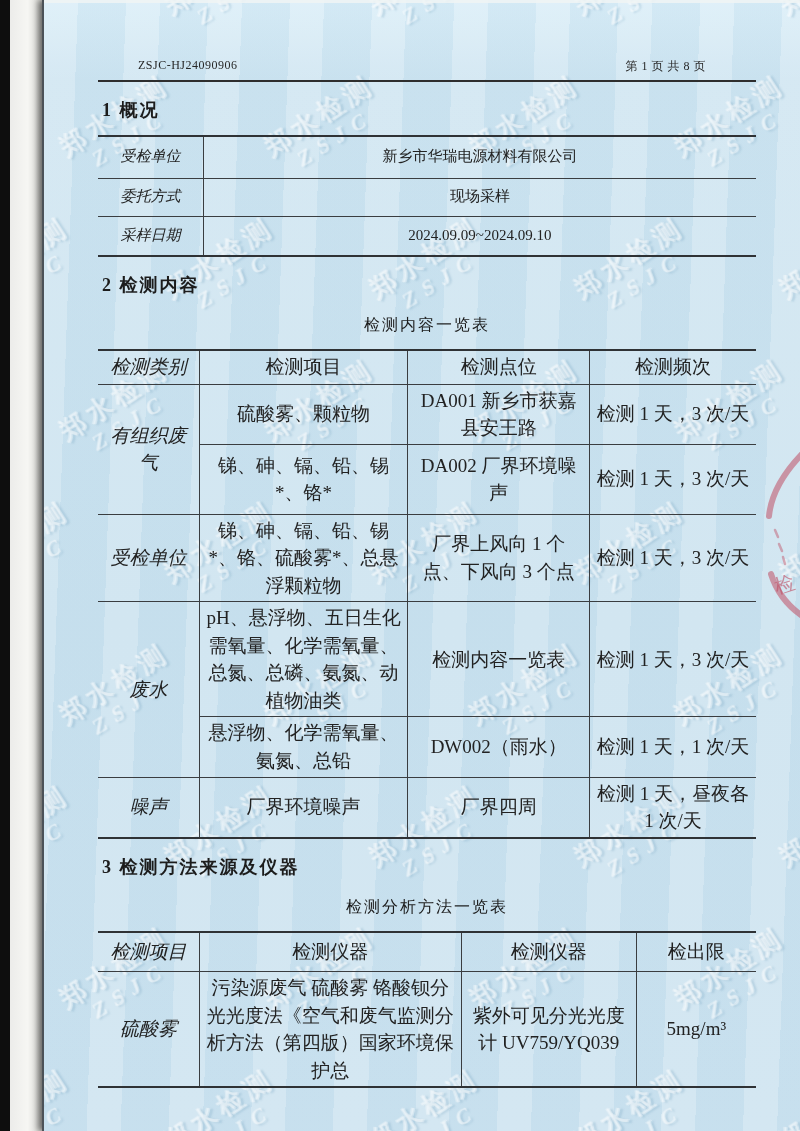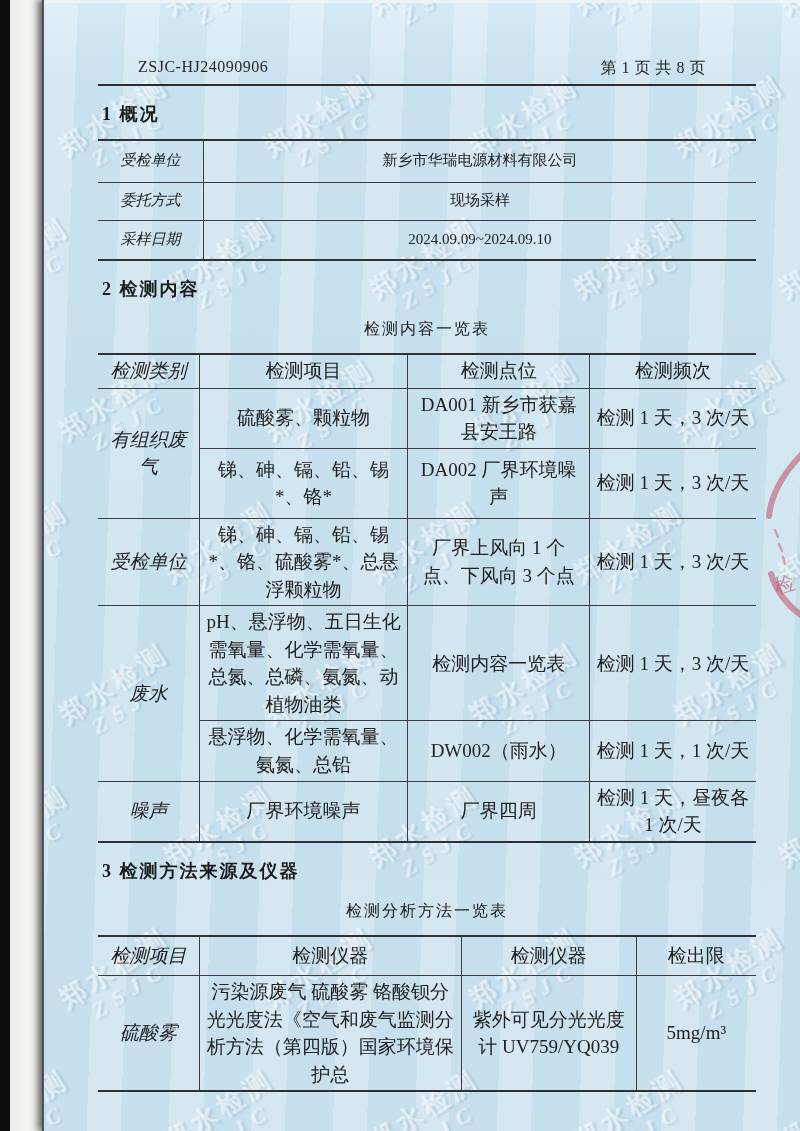--- a/index.html
+++ b/index.html
@@ -39,21 +39,21 @@
   .wm-unit .wm-en{
     display:block;font-size:21px;letter-spacing:9px;margin-top:-3px;padding-left:20px;
     transform:skewX(-12deg);
   }
 
   .content{position:relative;z-index:3;padding:58px 46px 0 54px;}
 
   .page-header{
     display:flex;justify-content:space-between;
     padding:0 50px 5px 40px;
-    font-size:16px;letter-spacing:.5px;color:#272727;
+    font-size:12px;letter-spacing:.5px;color:#272727;
   }
   .header-rule{height:2px;background:#2e2e2e;margin-bottom:14px;}
 
   .sec-title{
     font-size:18px;font-weight:bold;letter-spacing:2px;
     margin:16px 0 13px 4px;color:#1c1c1c;
   }
   .tbl-title{
     text-align:center;font-size:16px;font-weight:normal;letter-spacing:2px;
     margin:18px 0 13px 0;color:#1c1c1c;

